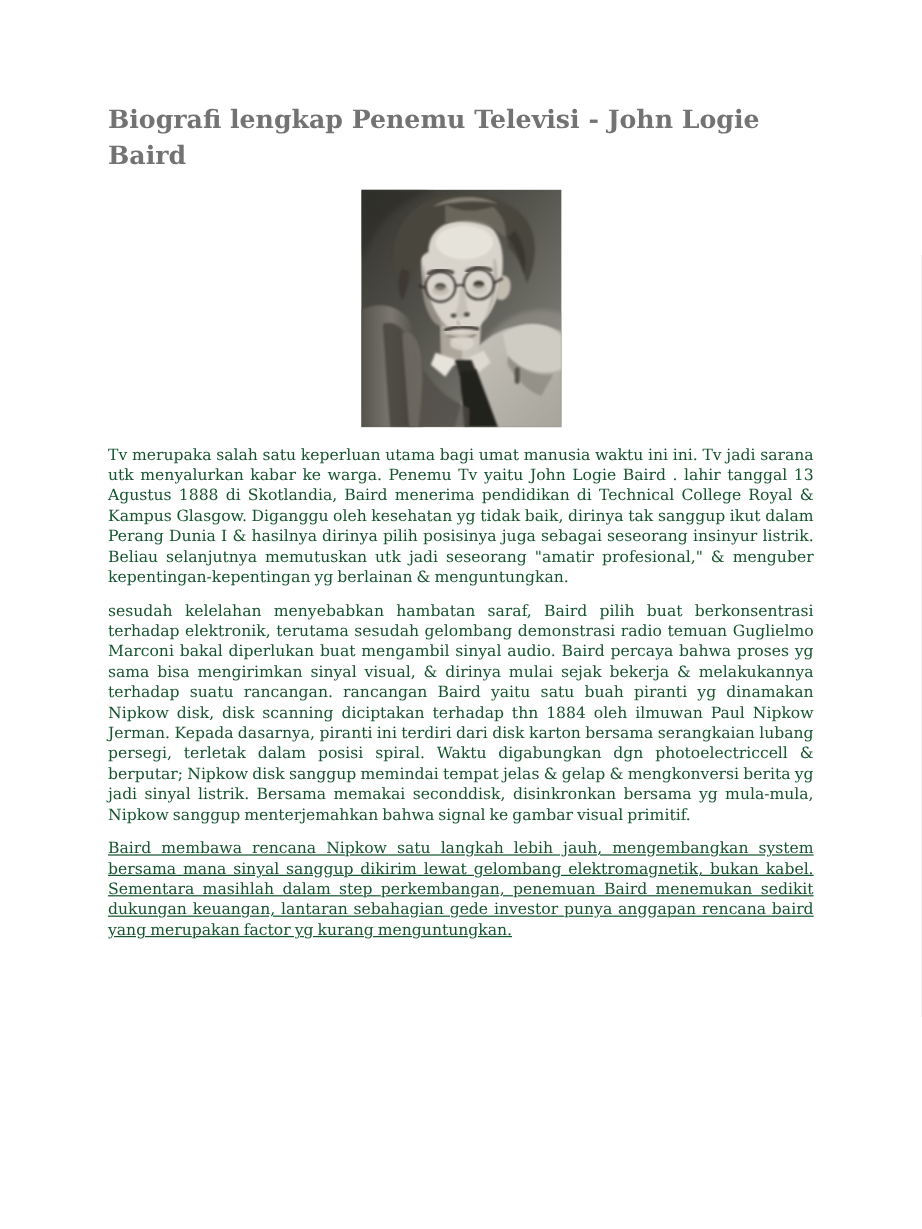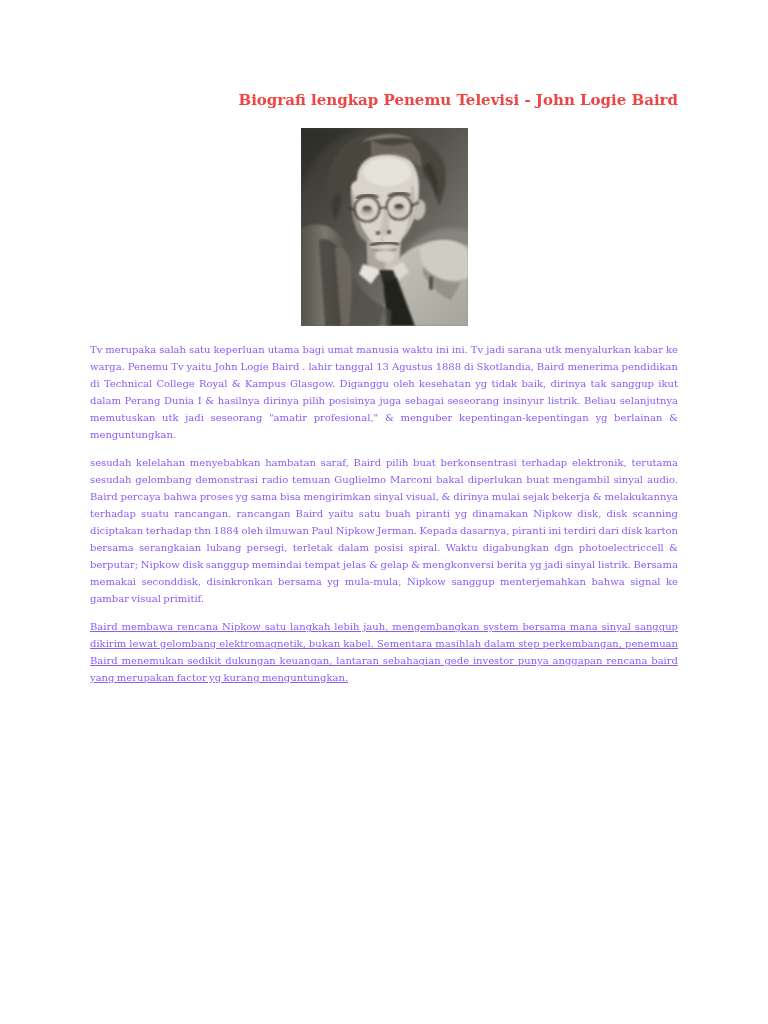--- a/index.html
+++ b/index.html
@@ -8,41 +8,41 @@
   .page {
     position:relative;
     width:768px; height:1024px;
     margin:0 auto;
     background:#ffffff;
     overflow:hidden;
   }
   .doc-title {
     margin:85px 90px 0;
     width:588px;
-    text-align:right;
+    text-align:left;
     font-family:"DejaVu Serif", serif;
     font-weight:bold;
-    font-size:15px;
+    font-size:21px;
     line-height:30px;
-    color:#ef4444;
+    color:#737373;
   }
   .photo-wrap {
     width:167px; height:198px;
     margin:13px auto 0;
   }
   .photo-wrap svg { display:block; width:167px; height:198px; }
   .article {
     margin:15px 90px 0;
     width:588px;
     text-align:justify;
     font-family:"DejaVu Serif", serif;
-    font-size:10px;
+    font-size:13px;
     line-height:17px;
     word-spacing:-0.8px;
-    color:#8b5cf6;
+    color:#14532d;
   }
   .article p { margin:0 0 11px 0; }
   .article p:last-child { margin-bottom:0;text-decoration:underline; }
 </style>
 </head>
 <body>
 
 <div class="page">
 
   <h1 class="doc-title">Biografi lengkap Penemu Televisi - John Logie Baird</h1>

